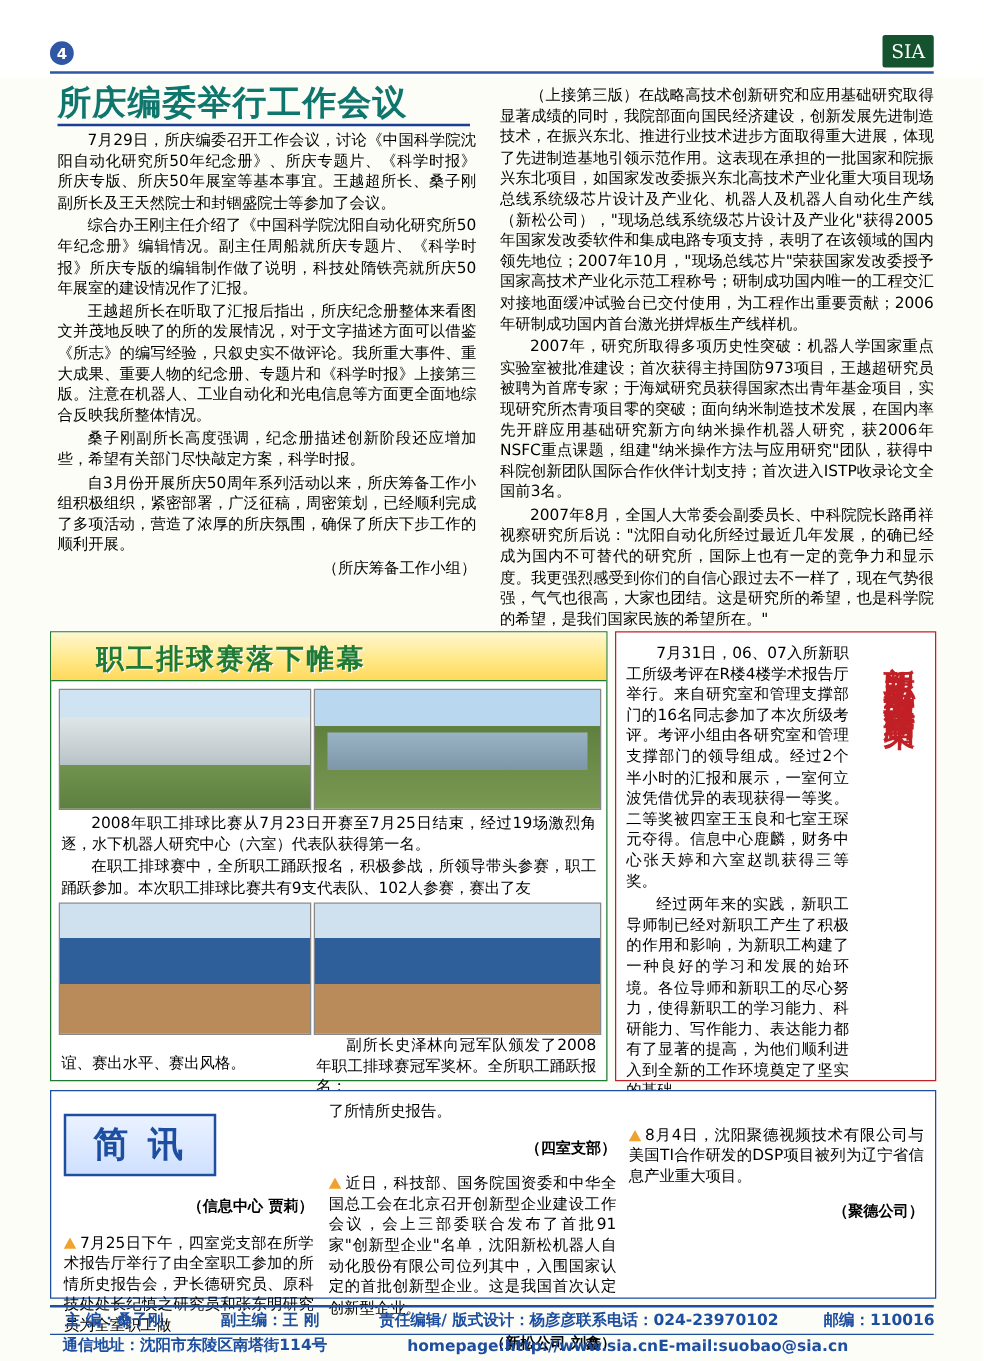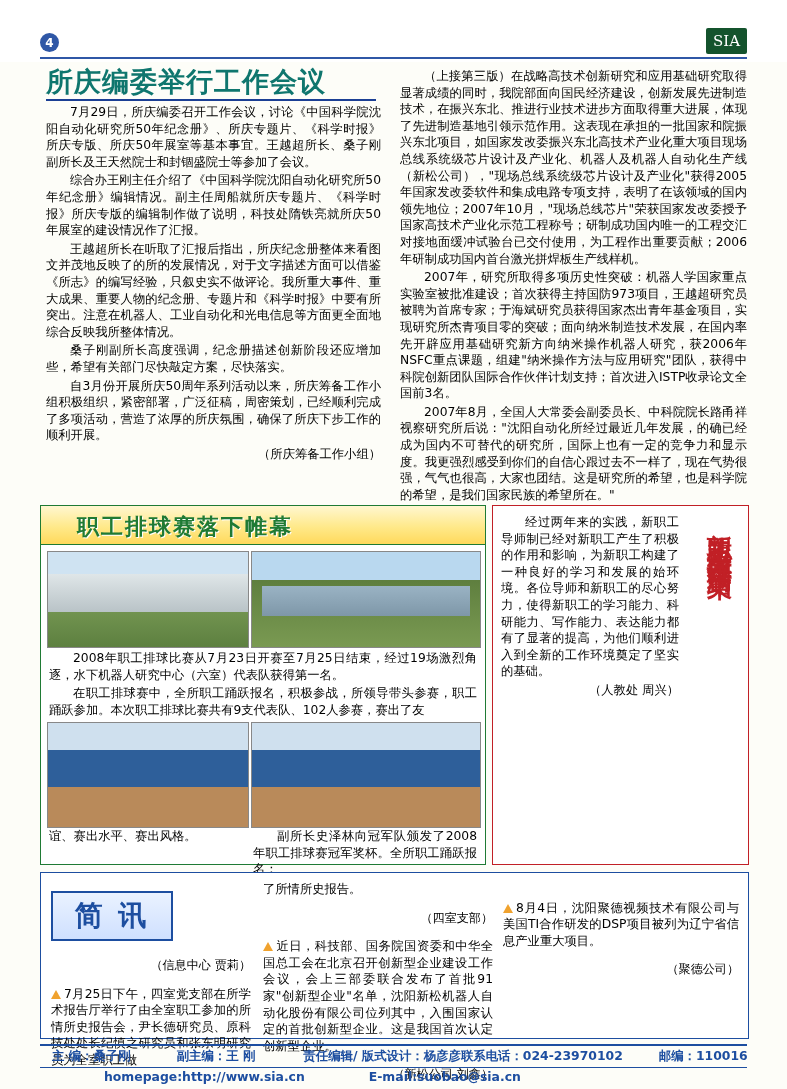--- a/index.html
+++ b/index.html
@@ -34,21 +34,21 @@
     display:flex;align-items:center;justify-content:center;
     color:#fff;font-size:15px;font-family:"DejaVu Serif","Liberation Serif",serif;
   }
   p.body{
     margin:0 0 2px 0;
     font-size:12.3px;line-height:16.6px;
     text-align:justify;
     text-indent:24px;
   }
   p.noindent{text-indent:0;}
-  p.right{text-align:right;text-indent:0;}
+  p.right{text-align:right;text-indent:0;font-weight:bold;}
   
   .art1-title{
     position:absolute;left:46px;top:64px;width:330px;height:34px;
     font-size:27px;font-weight:bold;color:#0f766e;
     letter-spacing:1px;
     font-family:"DejaVu Sans","Liberation Sans",sans-serif;
   }
   .art1-underline{
     position:absolute;left:46px;top:99px;width:330px;height:2px;background:#1b3f94;
   }
@@ -97,21 +97,21 @@
       background:linear-gradient(180deg,#cfe0ee 0%,#cfe0ee 26%,#2e5f9a 26%,#2e5f9a 62%,#b98a5a 62%,#b98a5a 100%);}
   .mid-left-txt-a{
     position:absolute;left:8px;top:144px;width:428px;
     font-size:12.3px;line-height:16.6px;text-align:justify;
   }
   .mid-left-txt-b{
     position:absolute;left:212px;top:322px;width:224px;
     font-size:12.3px;line-height:16.6px;text-align:justify;
   }
   .mid-left-txt-c{
-    position:absolute;left:8px;top:322px;width:198px;
+    position:absolute;left:8px;top:336px;width:198px;
     font-size:12.3px;line-height:16.6px;text-align:justify;
   }
   .rank-lines{font-size:12.3px;line-height:16.6px;}
   .mid-right{
     position:absolute;left:452px;top:0;width:255px;height:358px;
     border:1px solid #c12026;background:#fff;
   }
   .mid-right-body{
     position:absolute;left:8px;top:8px;width:178px;
     font-size:12.3px;line-height:16.6px;text-align:justify;
@@ -181,22 +181,22 @@
     <div class="topline"></div>
     <div class="logo-box">SIA</div>
   </div>
 
   <div class="art1-title">所庆编委举行工作会议</div>
   <div class="art1-underline"></div>
 
   <div class="col-left">
     <p class="body">7月29日，所庆编委召开工作会议，讨论《中国科学院沈阳自动化研究所50年纪念册》、所庆专题片、《科学时报》所庆专版、所庆50年展室等基本事宜。王越超所长、桑子刚副所长及王天然院士和封锢盛院士等参加了会议。</p>
     <p class="body">综合办王刚主任介绍了《中国科学院沈阳自动化研究所50年纪念册》编辑情况。副主任周船就所庆专题片、《科学时报》所庆专版的编辑制作做了说明，科技处隋铁亮就所庆50年展室的建设情况作了汇报。</p>
-    <p class="body">王越超所长在听取了汇报后指出，所庆纪念册整体来看图文并茂地反映了的所的发展情况，对于文字描述方面可以借鉴《所志》的编写经验，只叙史实不做评论。我所重大事件、重大成果、重要人物的纪念册、专题片和《科学时报》中要有所突出。注意在机器人、工业自动化和光电信息等方面更全面地综合反映我所整体情况。</p>
-    <p class="body">桑子刚副所长高度强调，纪念册描述创新阶段还应增加些，希望有关部门尽快敲定方案，尽快落实。</p>
+    <p class="body">王越超所长在听取了汇报后指出，所庆纪念册整体来看图文并茂地反映了的所的发展情况，对于文字描述方面可以借鉴《所志》的编写经验，只叙史实不做评论。我所重大事件、重大成果、重要人物的纪念册、专题片和《科学时报》上接第三版。注意在机器人、工业自动化和光电信息等方面更全面地综合反映我所整体情况。</p>
+    <p class="body">桑子刚副所长高度强调，纪念册描述创新阶段还应增加些，希望有关部门尽快敲定方案，科学时报。</p>
     <p class="body">自3月份开展所庆50周年系列活动以来，所庆筹备工作小组积极组织，紧密部署，广泛征稿，周密策划，已经顺利完成了多项活动，营造了浓厚的所庆氛围，确保了所庆下步工作的顺利开展。</p>
     <p class="sig">（所庆筹备工作小组）</p>
   </div>
 
   <div class="col-right">
     <p class="body">（上接第三版）在战略高技术创新研究和应用基础研究取得显著成绩的同时，我院部面向国民经济建设，创新发展先进制造技术，在振兴东北、推进行业技术进步方面取得重大进展，体现了先进制造基地引领示范作用。这表现在承担的一批国家和院振兴东北项目，如国家发改委振兴东北高技术产业化重大项目现场总线系统级芯片设计及产业化、机器人及机器人自动化生产线（新松公司），"现场总线系统级芯片设计及产业化"获得2005年国家发改委软件和集成电路专项支持，表明了在该领域的国内领先地位；2007年10月，"现场总线芯片"荣获国家发改委授予国家高技术产业化示范工程称号；研制成功国内唯一的工程交汇对接地面缓冲试验台已交付使用，为工程作出重要贡献；2006年研制成功国内首台激光拼焊板生产线样机。</p>
     <p class="body">2007年，研究所取得多项历史性突破：机器人学国家重点实验室被批准建设；首次获得主持国防973项目，王越超研究员被聘为首席专家；于海斌研究员获得国家杰出青年基金项目，实现研究所杰青项目零的突破；面向纳米制造技术发展，在国内率先开辟应用基础研究新方向纳米操作机器人研究，获2006年NSFC重点课题，组建"纳米操作方法与应用研究"团队，获得中科院创新团队国际合作伙伴计划支持；首次进入ISTP收录论文全国前3名。</p>
     <p class="body">2007年8月，全国人大常委会副委员长、中科院院长路甬祥视察研究所后说："沈阳自动化所经过最近几年发展，的确已经成为国内不可替代的研究所，国际上也有一定的竞争力和显示度。我更强烈感受到你们的自信心跟过去不一样了，现在气势很强，气气也很高，大家也团结。这是研究所的希望，也是科学院的希望，是我们国家民族的希望所在。"</p>
   </div>
 
@@ -223,20 +223,21 @@
           <div style="text-indent:24px">第一名：  第六研究室</div>
           <div style="text-indent:24px">第二名：  第四研究室</div>
           <div style="text-indent:24px">第三名：  第一研究室、信息中心</div>
           <div style="text-indent:24px">（并列）                        （工会）</div>
         </div>
       </div>
     </div>
 
     <div class="mid-right">
       <div class="mid-right-body">
+        <p class="body">7月31日，06、07入所新职工所级考评在R楼4楼学术报告厅举行。来自研究室和管理支撑部门的16名同志参加了本次所级考评。考评小组由各研究室和管理支撑部门的领导组成。经过2个半小时的汇报和展示，一室何立波凭借优异的表现获得一等奖。二等奖被四室王玉良和七室王琛元夺得。信息中心鹿麟，财务中心张天婷和六室赵凯获得三等奖。</p>
         <p class="body">经过两年来的实践，新职工导师制已经对新职工产生了积极的作用和影响，为新职工构建了一种良好的学习和发展的始环境。各位导师和新职工的尽心努力，使得新职工的学习能力、科研能力、写作能力、表达能力都有了显著的提高，为他们顺利进入到全新的工作环境奠定了坚实的基础。</p>
         <p class="sig">（人教处 周兴）</p>
       </div>
       <div class="vert-title">新职工所级考评圆满结束</div>
     </div>
   </div>
 
   <div class="briefs">
     <div class="brief-logo">
       <span>简 讯</span>
@@ -271,18 +272,19 @@
 
   <div class="footer">
     <div class="foot-l1">
       <span style="margin-left:12px">主  编：桑子刚</span>
       <span style="margin-left:46px">副主编：王  刚</span>
       <span style="margin-left:48px">责任编辑/ 版式设计：杨彦彦</span>
       <span style="">联系电话：024-23970102</span>
       <span style="margin-left:36px">邮编：110016</span>
     </div>
     <div class="foot-l2">
+      <span style="margin-left:10px">通信地址：沈阳市东陵区南塔街114号</span>
       <span style="margin-left:64px">homepage:http://www.sia.cn</span>
-      <span style="margin-left:64px">E-mail:suobao@sia.cn</span>
+      <span style="">E-mail:suobao@sia.cn</span>
     </div>
   </div>
 
 </div>
 
 </body></html>

